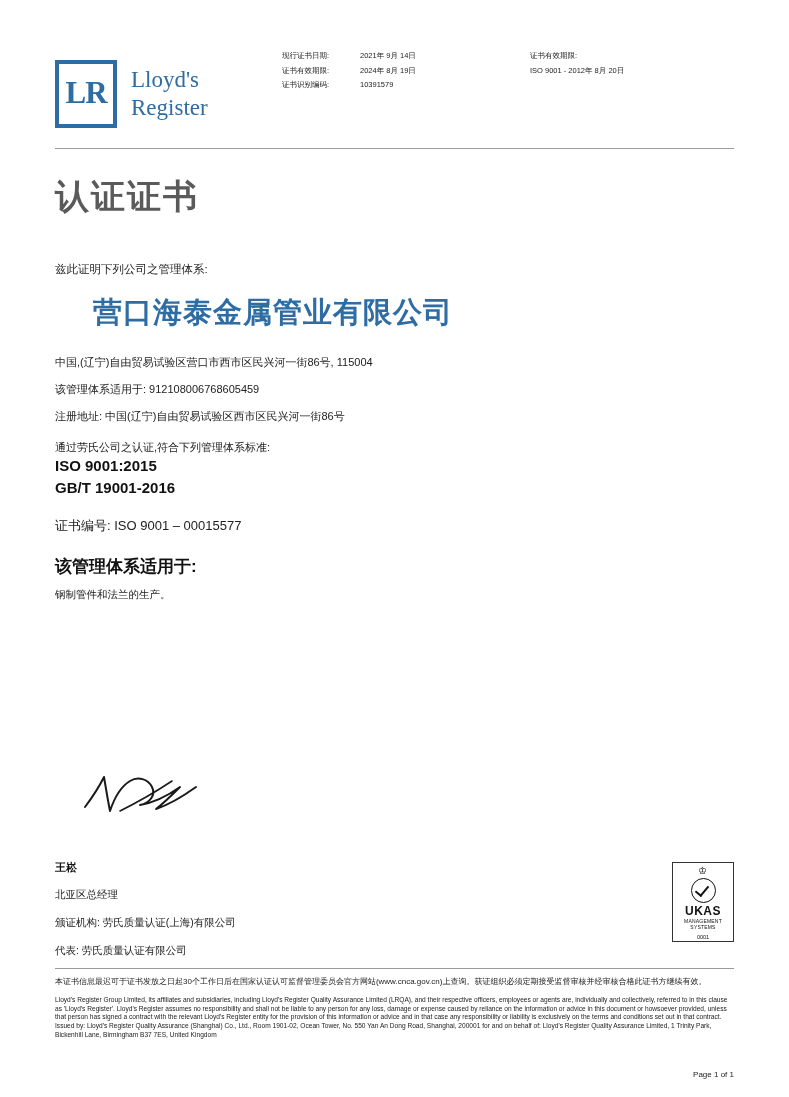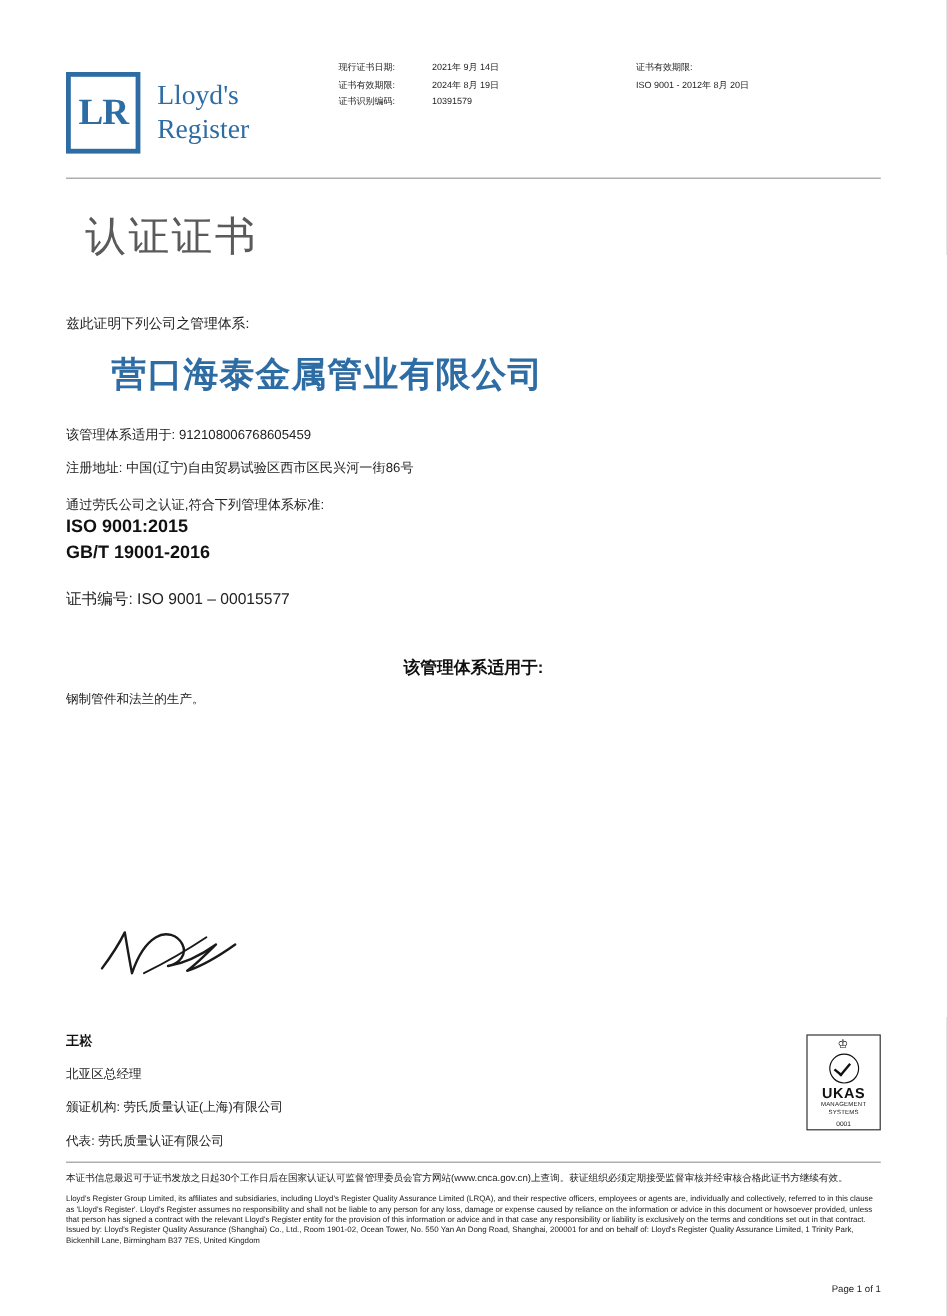--- a/index.html
+++ b/index.html
@@ -97,24 +97,23 @@
     background: #9b9b9b;
   }
   .rule.top { top: 148px; }
 
   
   .doc-title {
     position: absolute;
     left: 55px;
     top: 174px;
     font-size: 34px;
-    font-weight: normal;
+    font-weight: bold;
     color: #5a5a5a;
     letter-spacing: 2px;
-    margin-left: 16px;
   }
 
   
   .body-area {
     position: absolute;
     left: 55px;
     top: 262px;
     width: 679px;
     color: #1a1a1a;
   }
@@ -146,25 +145,24 @@
     font-weight: bold;
     color: #111;
     line-height: 1.45;
   }
   .cert-no {
     font-size: 13px;
     color: #222;
     margin-top: 18px;
   }
   .scope-title {
-    font-size: 14px;
-    font-weight: bold;
-    color: #111;
-    margin-top: 40px;
-    text-align: center;
+    font-size: 17px;
+    font-weight: bold;
+    color: #111;
+    margin-top: 20px;
   }
   .scope-text {
     font-size: 10.5px;
     color: #222;
     margin-top: 10px;
   }
 
   
   .signature {
     position: absolute;
@@ -331,20 +329,21 @@
     </div>
 
     <div class="rule top"></div>
   </div>
 
   <div class="doc-title">认证证书</div>
 
   <div class="body-area">
     <div class="lead">兹此证明下列公司之管理体系:</div>
     <div class="company">营口海泰金属管业有限公司</div>
+    <div class="addr-line">中国,(辽宁)自由贸易试验区营口市西市区民兴河一街86号, 115004</div>
     <div class="addr-line">该管理体系适用于: 912108006768605459</div>
     <div class="addr-line">注册地址:  中国(辽宁)自由贸易试验区西市区民兴河一街86号</div>
     <div class="approval-line">通过劳氏公司之认证,符合下列管理体系标准:</div>
     <div class="standard">ISO 9001:2015</div>
     <div class="standard">GB/T 19001-2016</div>
     <div class="cert-no">证书编号:  ISO 9001 – 00015577</div>
     <div class="scope-title">该管理体系适用于:</div>
     <div class="scope-text">钢制管件和法兰的生产。</div>
   </div>
 

